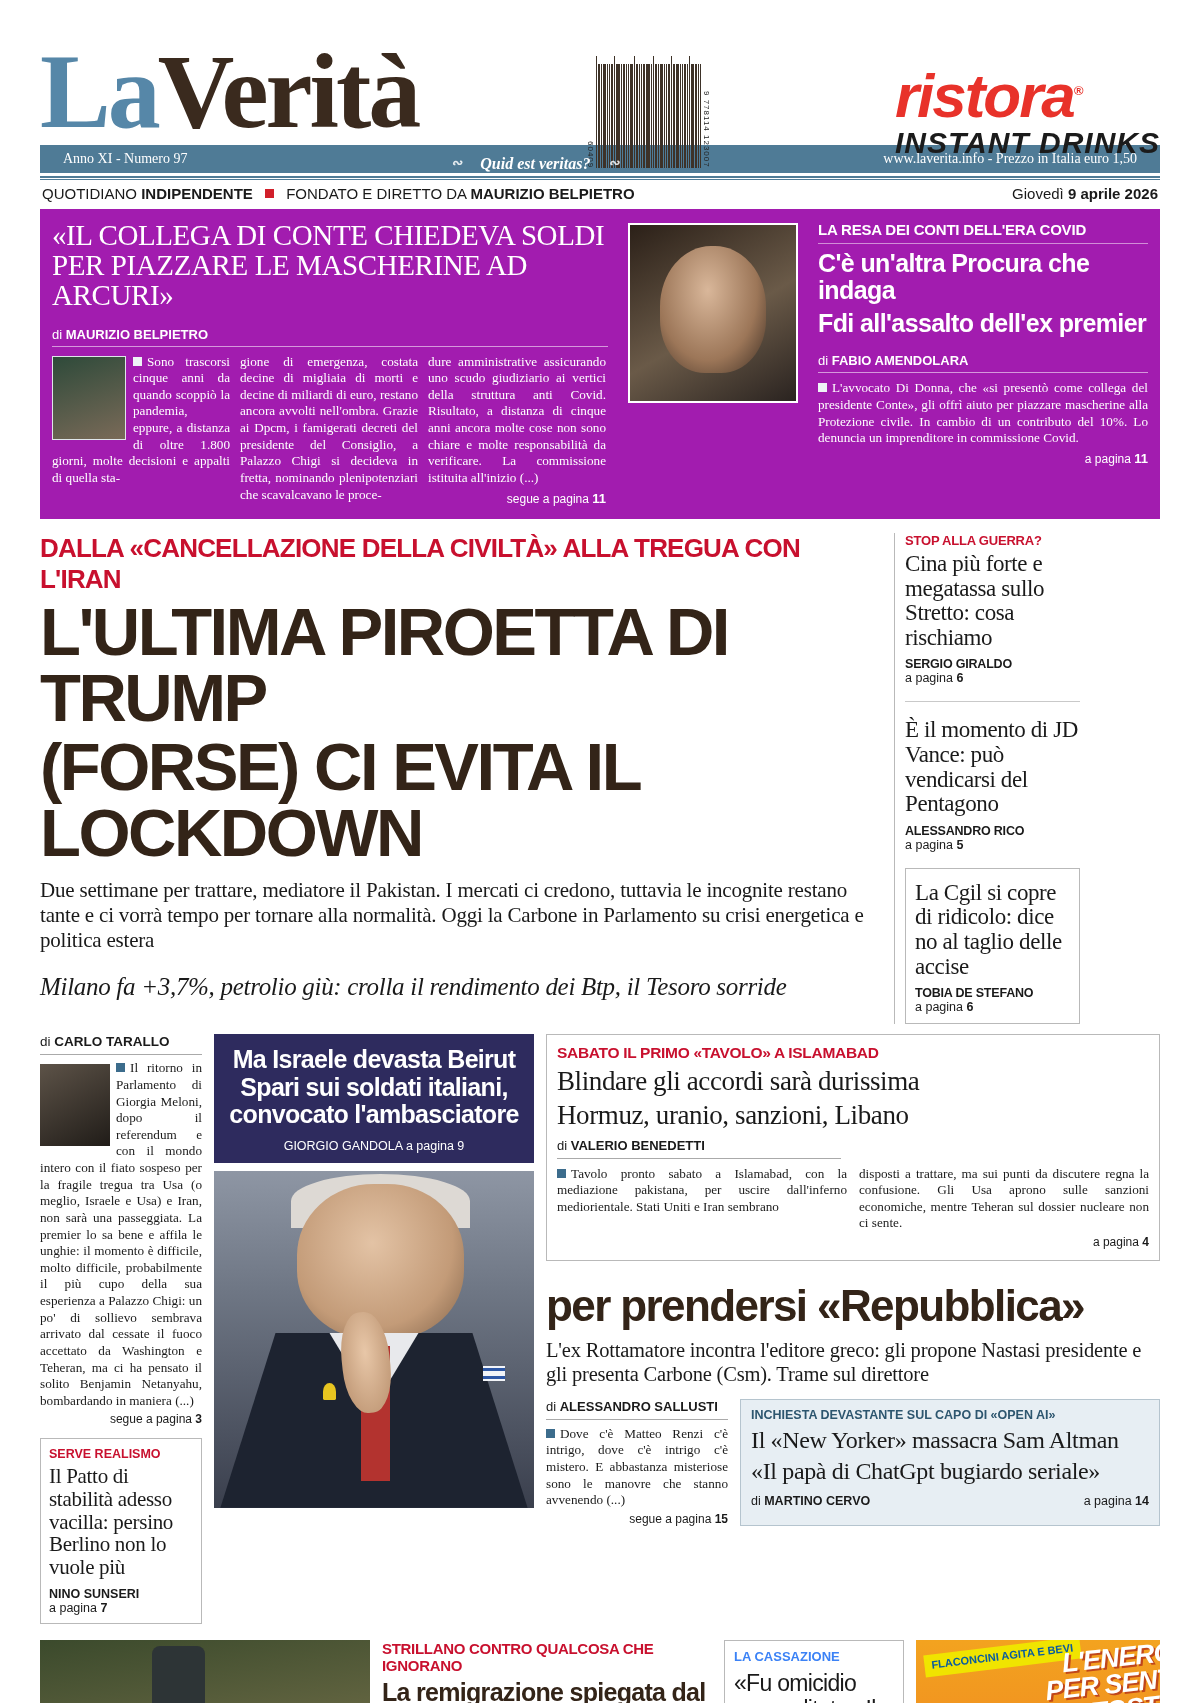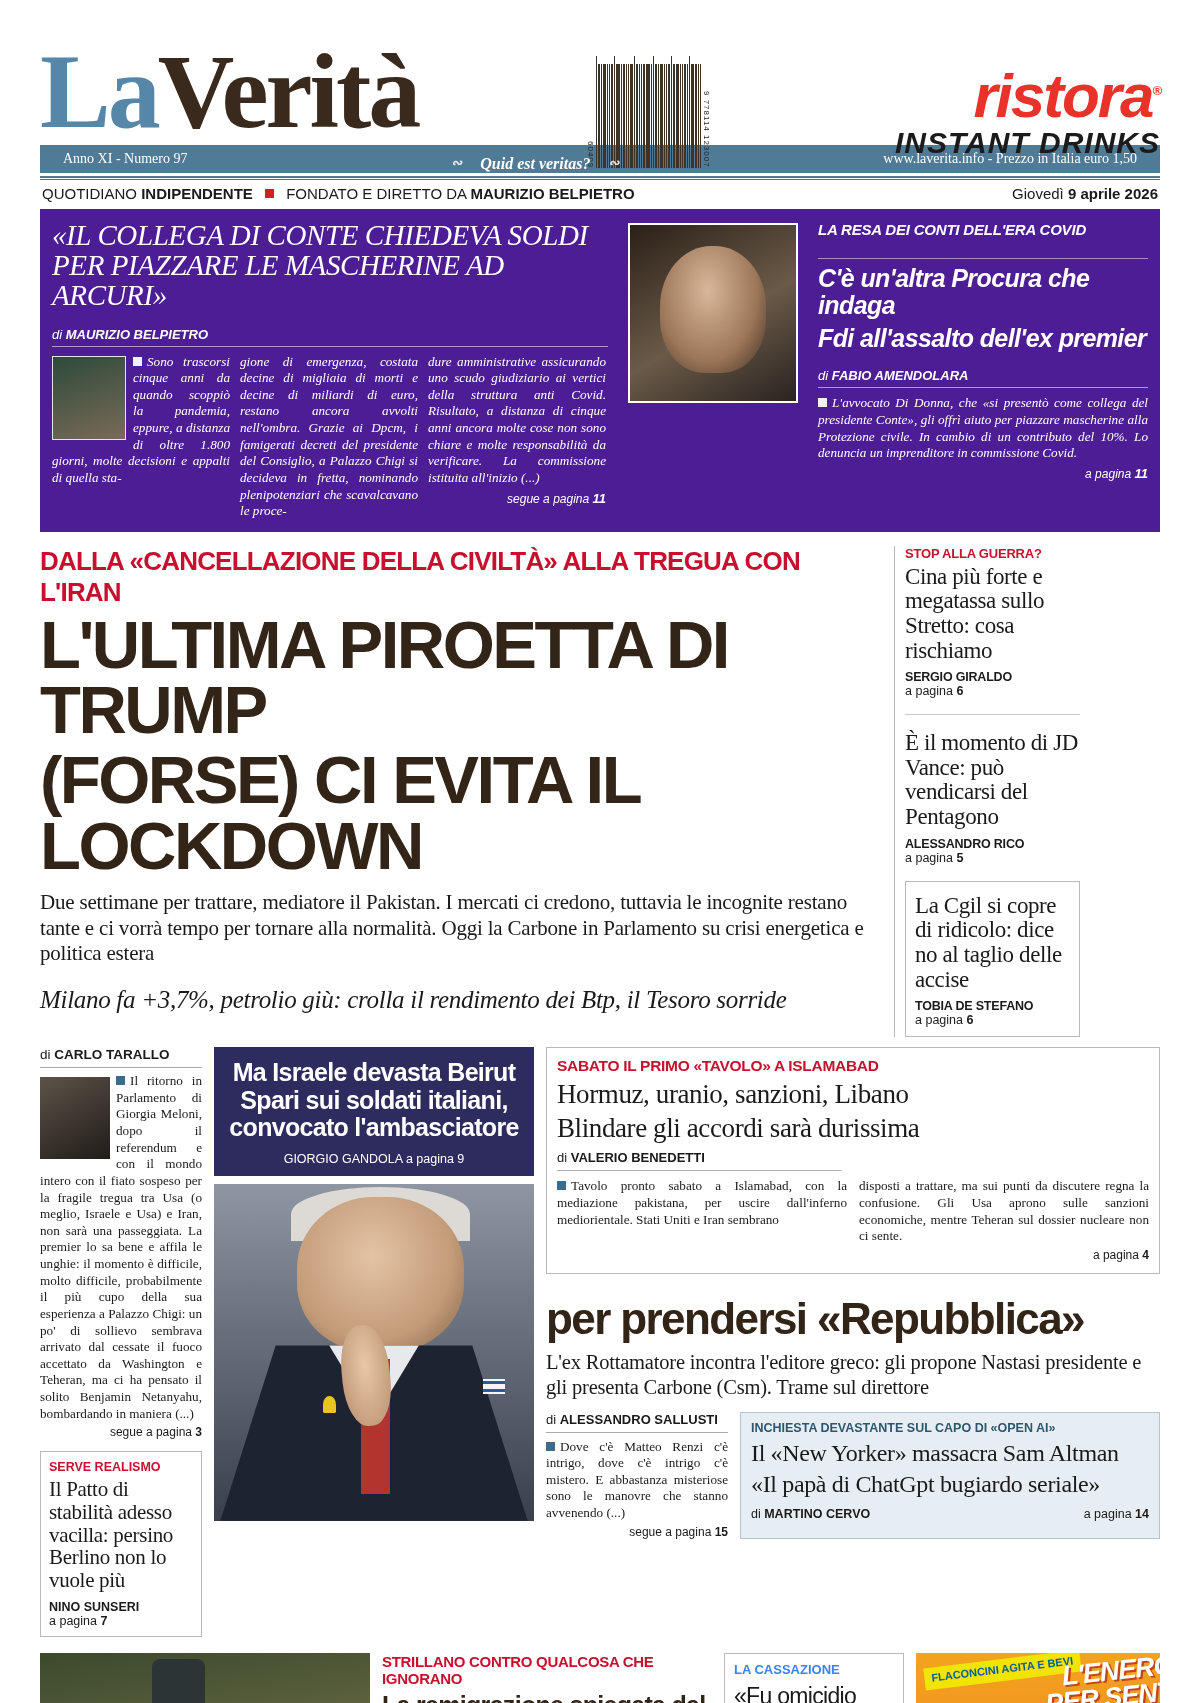--- a/index.html
+++ b/index.html
@@ -17,21 +17,21 @@
               padding-top: 42px; height: 145px; }
   .logo-wrap { position: relative; }
   .logo { font-family: "Liberation Serif", serif; font-weight: bold;
           font-size: 106px; line-height: 0.95; letter-spacing: -3px; color: #3a2a1e; }
   .logo .la { color: #5687a8; }
   .barcode { display: flex; align-items: flex-end; height: 118px; margin-top: 8px; margin-right: 16px; }
   .bc-num { writing-mode: vertical-rl; font-size: 8px; letter-spacing: 1px;
             font-family: "Liberation Sans", sans-serif; color: #222; margin-right: 1px; }
   .bc-bars { display: flex; align-items: flex-end; height: 112px; }
   .bc-bars i { display: block; background: #3d3228; margin-right: 1px; }
-  .ristora { text-align: right; padding-top: 26px; }
+  .ristora { padding-top: 26px; }
   .ristora-word { font-family: "Liberation Sans", sans-serif; font-style: italic;
                   font-weight: bold; font-size: 62px; color: #e8322a; line-height: 0.9;
                   letter-spacing: -2px; position: relative; display: inline-block; }
   .ristora-r { font-family: "Liberation Sans", sans-serif; font-size: 13px;
                vertical-align: super; color: #e8322a; }
   .ristora-sub { font-family: "Liberation Sans", sans-serif; font-style: italic;
                  font-weight: bold; font-size: 30px; color: #1b1b1b; letter-spacing: 1px;
                  margin-top: 2px; }
 
   .info-bar { background: #4f7b96; color: #fff; height: 28px; display: flex;
@@ -41,21 +41,21 @@
   .swirl { font-size: 13px; opacity: .85; padding: 0 6px; }
   .rule-dbl { border-top: 2px solid #4f7b96; border-bottom: 1px solid #4f7b96;
               height: 4px; margin-top: 3px; }
   .sub-bar { display: flex; align-items: center; justify-content: space-between;
              font-family: "Liberation Sans", sans-serif; font-size: 15px;
              padding: 5px 2px 7px; }
   .sub-bar b { font-weight: bold; }
   .redsq { display: inline-block; width: 9px; height: 9px; background: #d11f2a; margin: 0 8px 1px; }
 
   
-  .topbox { background: #4c1d95; display: flex; padding: 12px; gap: 20px; color: #fff; font-style: italic; }
+  .topbox { background: #a21caf; display: flex; padding: 12px; gap: 20px; color: #fff; }
   .tb-left { width: 556px; }
   .tb-title { font-size: 29px; line-height: 1.03; font-weight: normal;
               letter-spacing: -0.4px; color: #fff; }
   .tb-byline { font-family: "Liberation Sans", sans-serif; font-size: 13px;
                border-bottom: 1px solid rgba(255,255,255,.55); padding: 8px 0 4px;
                margin-top: 8px; }
   .tb-byline b { font-weight: bold; }
   .tb-cols { display: flex; gap: 10px; margin-top: 7px; }
   .tb-c { font-size: 13.2px; line-height: 1.26; text-align: justify; }
   .tb-c.w1 { width: 178px; }
@@ -66,21 +66,21 @@
   .sqm { display: inline-block; width: 9px; height: 9px; background: #eef3f6; margin-right: 5px; }
   .segue { font-family: "Liberation Sans", sans-serif; font-size: 12px; text-align: right; margin-top: 4px; }
   .segue b { font-weight: bold; font-size: 13px; }
   .tb-photo { width: 170px; height: 180px; background: linear-gradient(150deg,#2b2018,#6a5a48 55%,#2a2320);
               border: 2px solid #ffffff; flex: none; margin-top: 2px; position: relative; overflow: hidden; }
   .tb-photo::after { content:""; position:absolute; left:18%; top:12%; width:64%; height:72%;
                      border-radius: 48% 48% 42% 42%; background: radial-gradient(ellipse at 45% 35%, #d9b79a, #9c7658 60%, #3b2c22); }
   .tb-right { flex: 1; }
   .kicker-w { font-family: "Liberation Sans", sans-serif; font-weight: bold; font-size: 15px;
               letter-spacing: -0.2px; color: #fff; border-bottom: 1px solid rgba(255,255,255,.5);
-              padding-bottom: 20px; }
+              padding-bottom: 5px; }
   .tb-r-title { font-family: "Liberation Sans", sans-serif; font-weight: bold;
                 font-size: 25px; line-height: 1.08; margin-top: 6px; letter-spacing: -0.6px; }
   .tb-r-body { font-size: 13.2px; line-height: 1.27; margin-top: 7px; text-align: justify; }
 
   
   .main-wrap { display: flex; gap: 14px; margin-top: 14px; }
   .main-col { width: 840px; }
   .overline { font-family: "Liberation Sans", sans-serif; font-weight: bold;
               color: #c8102e; font-size: 26px; letter-spacing: -0.8px; }
   .bighead { font-family: "Liberation Sans", sans-serif; font-weight: bold;
@@ -374,22 +374,22 @@
         <div class="tie"></div>
         <div class="finger"></div>
         <div class="pin"></div>
         <div class="flag"></div>
       </div>
     </div>
 
     <div class="mid-right">
       <div class="isl-box">
         <div class="isl-kick">SABATO IL PRIMO «TAVOLO» A ISLAMABAD</div>
+        <div class="isl-h">Blindare gli accordi sarà durissima</div>
         <div class="isl-h">Hormuz, uranio, sanzioni, Libano</div>
-        <div class="isl-h">Blindare gli accordi sarà durissima</div>
         <div class="isl-byl"><span>di </span><b>VALERIO BENEDETTI</b></div>
         <div class="isl-cols">
           <div class="isl-c"><span class="sqg"></span><span>Tavolo pronto sabato a Islamabad, con la mediazione pakistana, per uscire dall'inferno mediorientale. Stati Uniti e Iran sembrano</span></div>
           <div class="isl-c">
             <div>disposti a trattare, ma sui punti da discutere regna la confusione. Gli Usa aprono sulle sanzioni economiche, mentre Teheran sul dossier nucleare non ci sente.</div>
             <div class="segue-b"><span>a pagina </span><b>4</b></div>
           </div>
         </div>
       </div>
 

